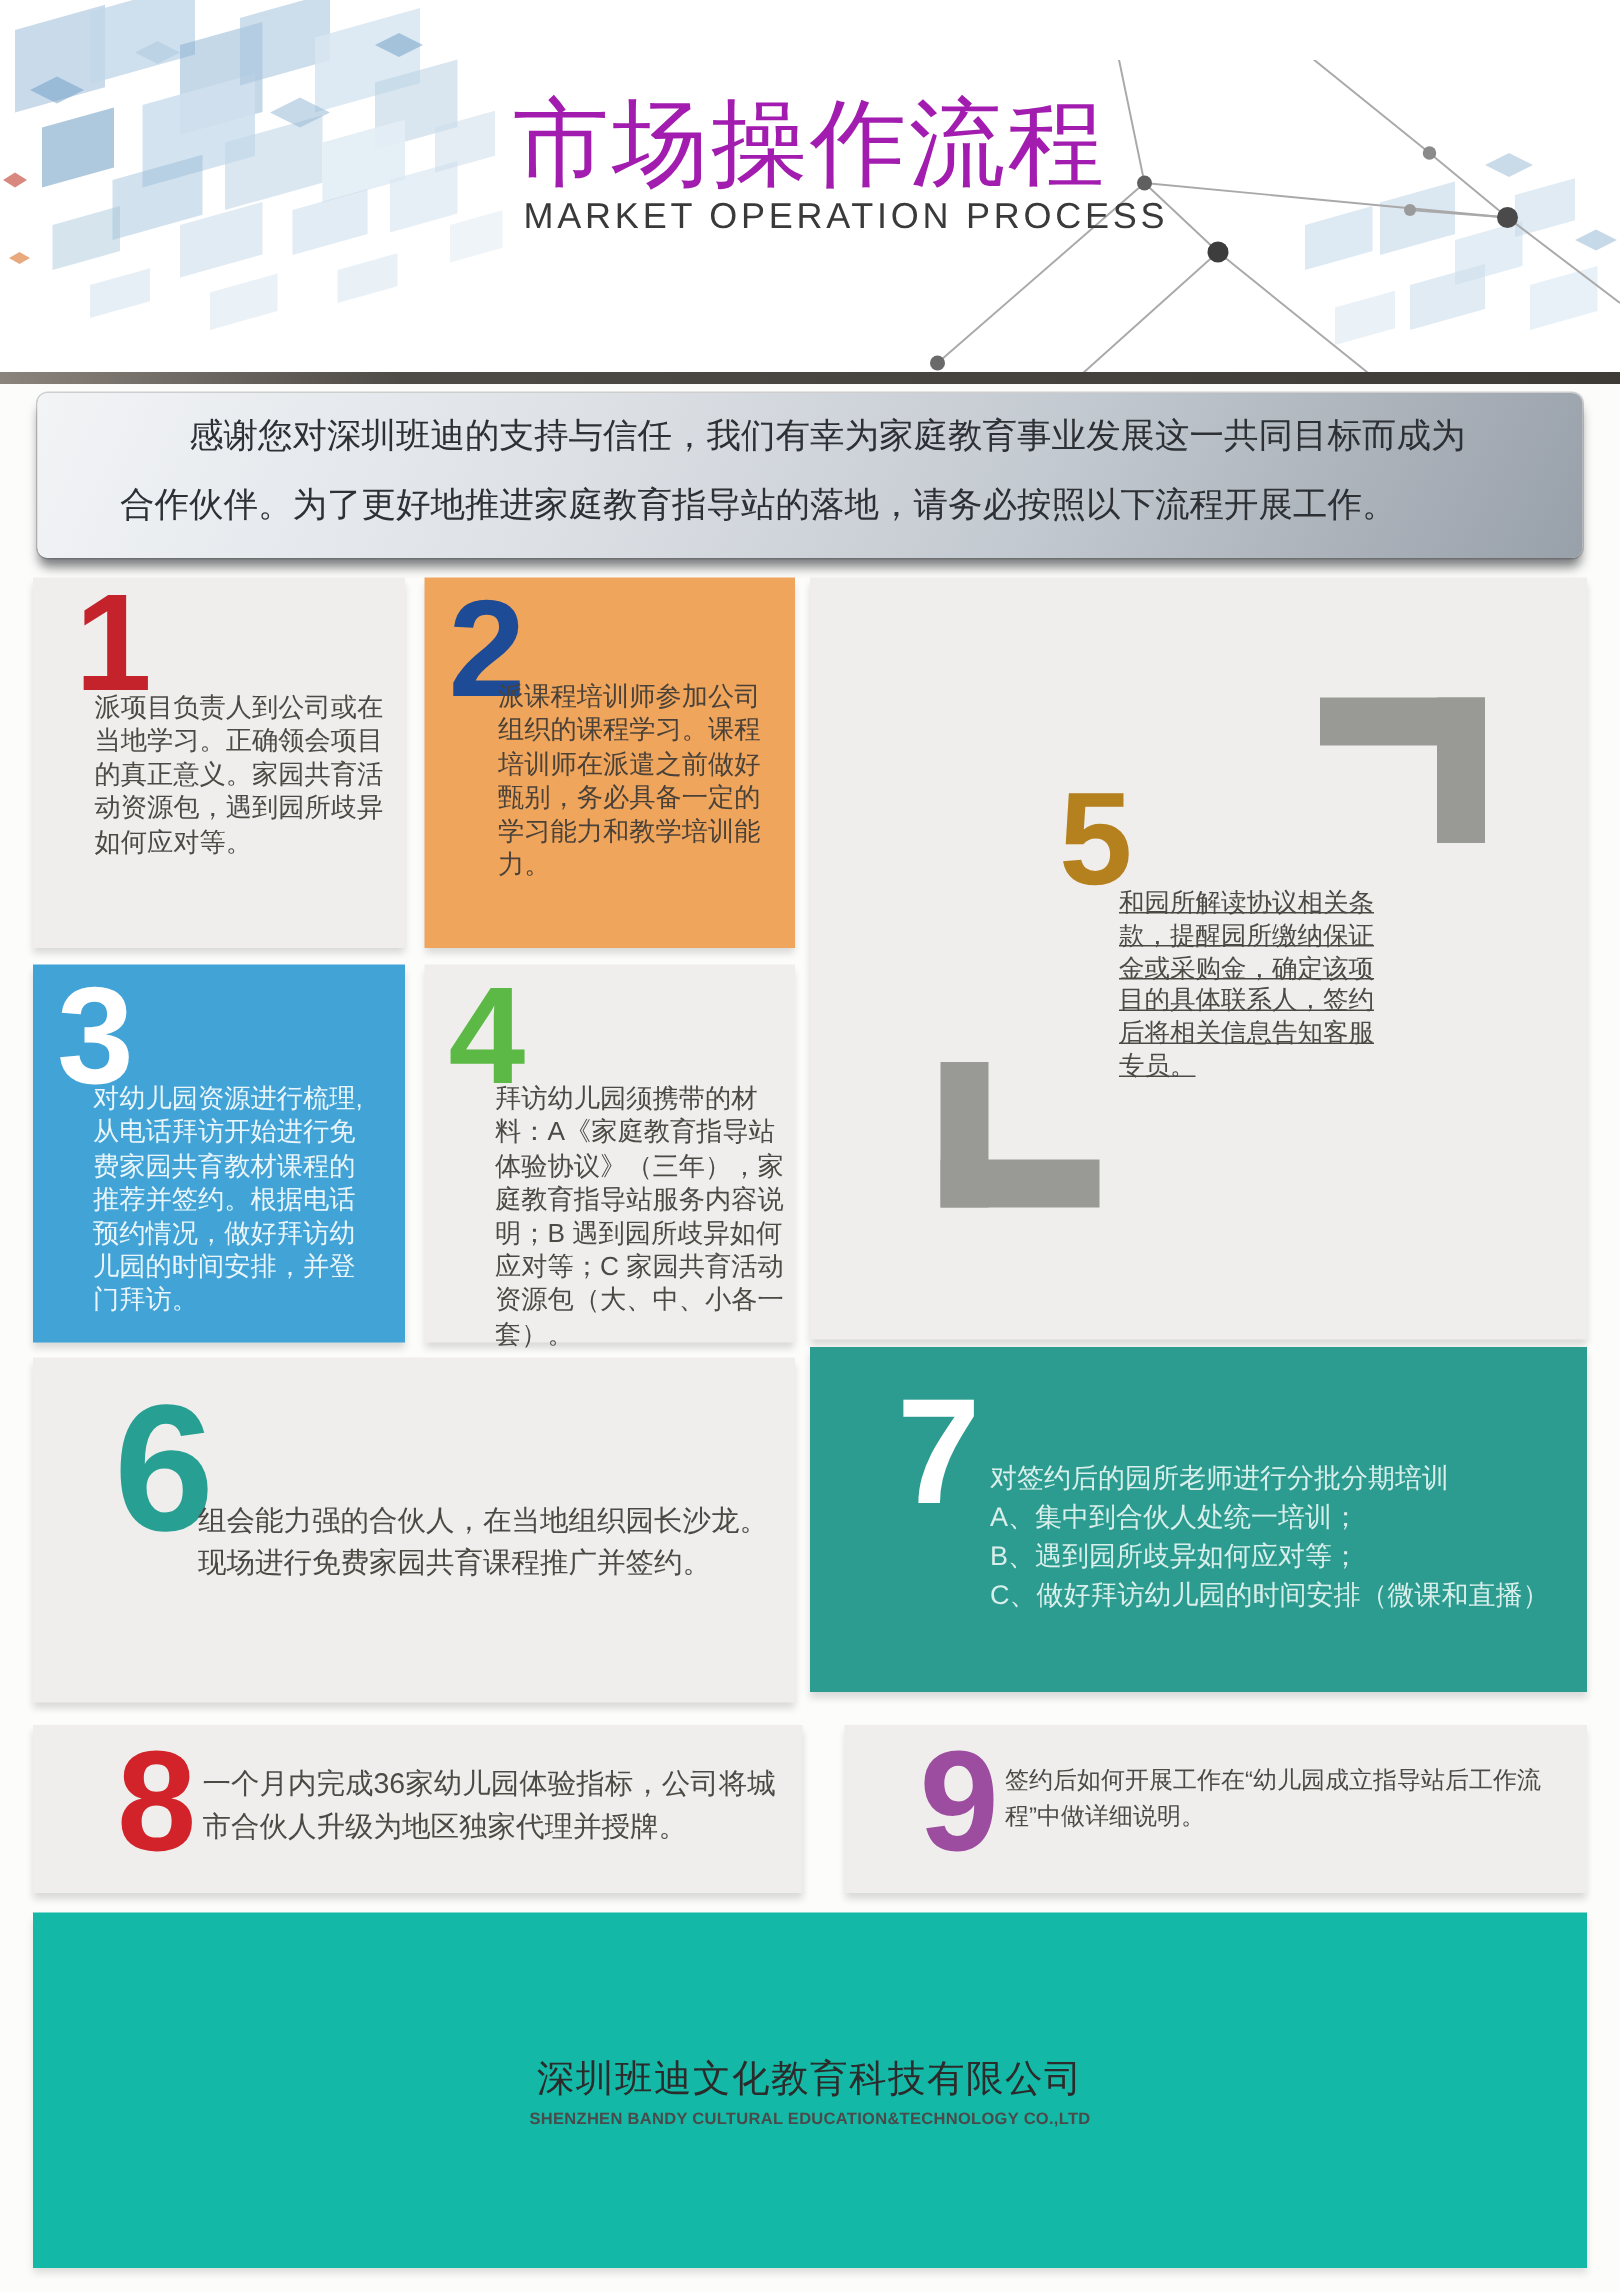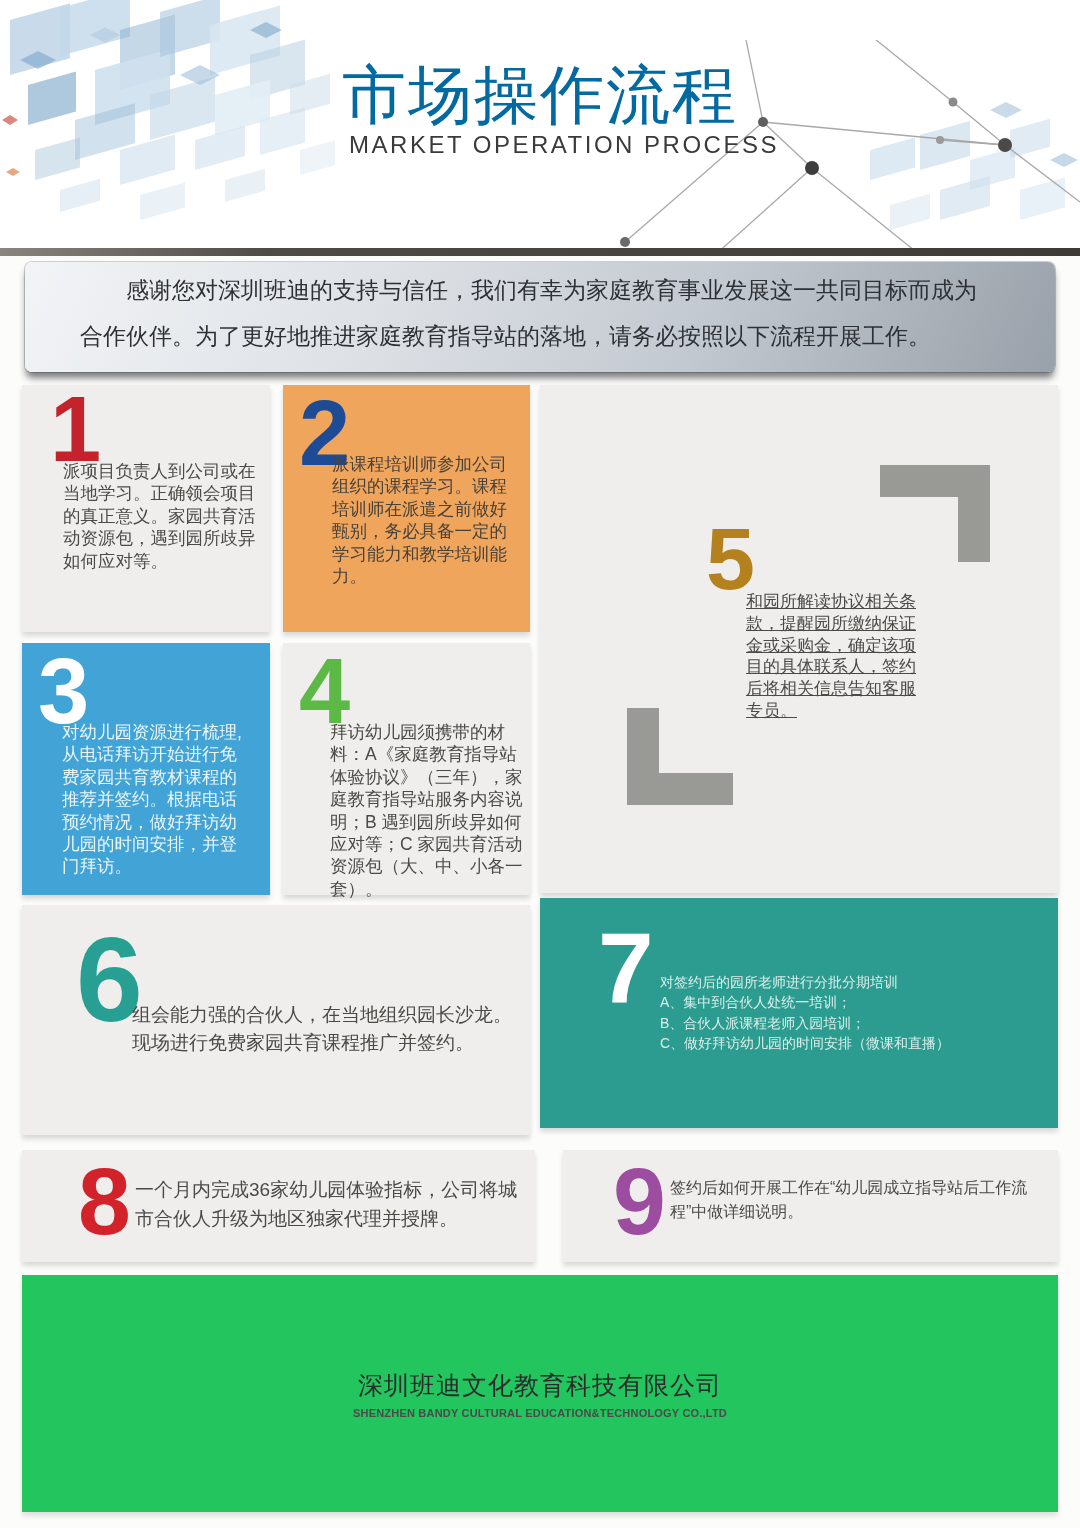--- a/index.html
+++ b/index.html
@@ -4,21 +4,21 @@
 <style>
   html,body{margin:0;padding:0;background:#ffffff;}
   .page{position:relative;width:1080px;height:1528px;background:#fcfcfb;
         font-family:"Liberation Sans",sans-serif;overflow:hidden;}
 
   
   .header{position:absolute;top:0;left:0;width:1080px;height:256px;background:#ffffff;}
   .decor-left{position:absolute;top:0;left:0;}
   .decor-right{position:absolute;top:40px;left:620px;}
   .title-block{position:absolute;top:60px;left:0;width:1080px;text-align:center;}
-  .title{font-size:64px;font-weight:500;color:#0369a1;letter-spacing:2px;line-height:1.1;}
+  .title{font-size:64px;font-weight:500;color:#a21caf;letter-spacing:2px;line-height:1.1;}
   .subtitle{font-size:24px;font-weight:400;color:#3a3a3a;letter-spacing:2.5px;margin-top:1px;padding-left:48px;}
   .header-rule{position:absolute;top:248px;left:0;width:1080px;height:8px;
                background:linear-gradient(90deg,#8a847c,#4e4a45 25%,#3e3b37);}
 
   
   .banner{position:absolute;top:262px;left:25px;width:1030px;height:110px;border-radius:7px;
           background:linear-gradient(115deg,#f2f4f6 0%,#dde1e6 35%,#c3c9d0 65%,#98a0a9 100%);
           box-shadow:0 7px 7px -1px rgba(38,40,44,0.6), 0 0 0 1px rgba(70,72,76,0.25);}
   .banner p{margin:0;padding:5px 60px 0 55px;text-indent:2em;
             font-size:23px;line-height:46px;color:#2d3034;}
@@ -46,31 +46,31 @@
   .s8 .num{left:56px;top:4px;font-size:95px;color:#d2232a;}
   .s9 .num{left:50px;top:4px;font-size:95px;color:#9c4d9f;}
 
   .txt{position:absolute;font-size:17.5px;line-height:1.28;color:#4c4a45;}
   .s1 .txt{left:41px;top:75px;width:194px;}
   .s2 .txt{left:49px;top:68px;width:190px;color:#4a4238;}
   .s3 .txt{left:40px;top:78px;width:192px;color:#eaf6fb;}
   .s4 .txt{left:47px;top:78px;width:198px;}
   .s5 .txt{left:206px;top:206px;width:170px;font-size:17px;text-decoration:underline;}
   .s6 .txt{left:110px;top:96px;width:392px;font-size:19px;line-height:1.45;}
-  .s7 .txt{left:120px;top:74px;width:390px;font-size:14px;line-height:1.45;color:#d9efeb;}
+  .s7 .txt{left:120px;top:74px;width:390px;font-size:18px;line-height:1.45;color:#d9efeb;}
   .s8 .txt{left:113px;top:26px;width:388px;font-size:19px;line-height:1.5;}
   .s9 .txt{left:107px;top:26px;width:388px;font-size:16px;line-height:1.5;}
 
   .bracket-tr{position:absolute;left:340px;top:80px;width:110px;height:97px;box-sizing:border-box;
               border-top:32px solid #999996;border-right:32px solid #999996;}
   .bracket-bl{position:absolute;left:87px;top:323px;width:106px;height:97px;box-sizing:border-box;
               border-left:32px solid #999996;border-bottom:32px solid #999996;}
 
   
-  .footer{position:absolute;left:22px;top:1275px;width:1036px;height:237px;background:#22c55e;
+  .footer{position:absolute;left:22px;top:1275px;width:1036px;height:237px;background:#14b8a6;
           box-shadow:0 4px 5px rgba(0,0,0,0.12);text-align:center;}
   .company-cn{margin-top:94px;font-size:25px;color:#2b2b2b;letter-spacing:1px;}
   .company-en{margin-top:5px;font-size:11px;color:#4a4a4a;letter-spacing:0.2px;font-weight:bold;}
 </style>
 </head>
 <body>
 
 <div class="page">
 
   <div class="header">
@@ -174,21 +174,21 @@
   <div class="step s6">
     <div class="num">6</div>
     <div class="txt">组会能力强的合伙人，在当地组织园长沙龙。现场进行免费家园共育课程推广并签约。</div>
   </div>
 
   <div class="step s7">
     <div class="num">7</div>
     <div class="txt">
       <div>对签约后的园所老师进行分批分期培训</div>
       <div>A、集中到合伙人处统一培训；</div>
-      <div>B、合伙人派课程老师入园培训；</div>
+      <div>B、遇到园所歧异如何应对等；</div>
       <div>C、做好拜访幼儿园的时间安排（微课和直播）</div>
     </div>
   </div>
 
   <div class="step s8">
     <div class="num">8</div>
     <div class="txt">一个月内完成36家幼儿园体验指标，公司将城市合伙人升级为地区独家代理并授牌。</div>
   </div>
 
   <div class="step s9">

